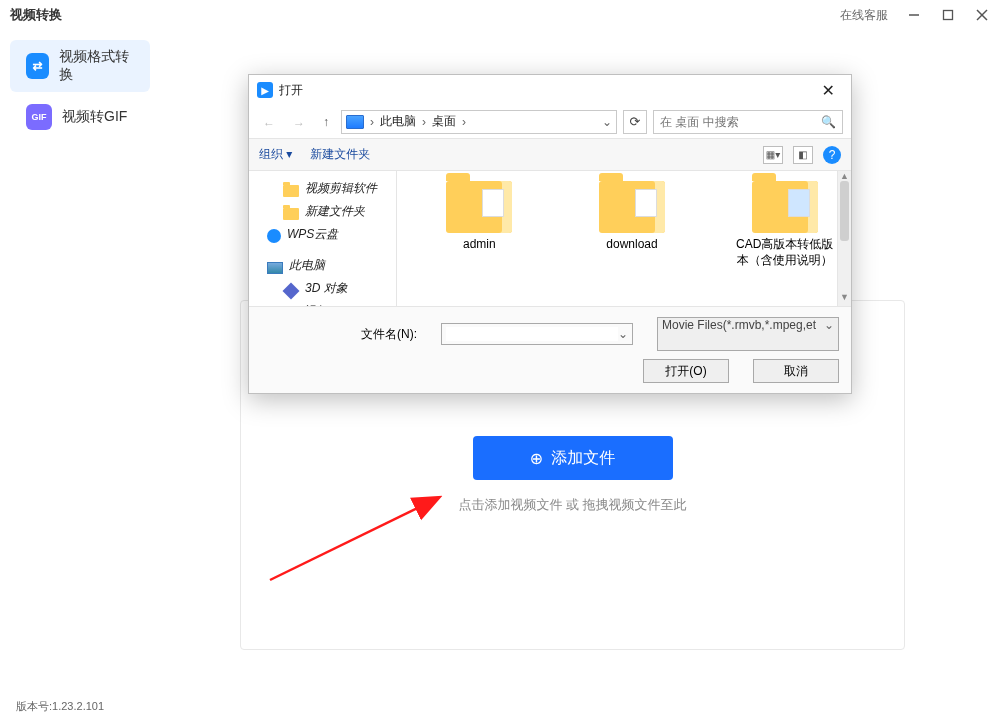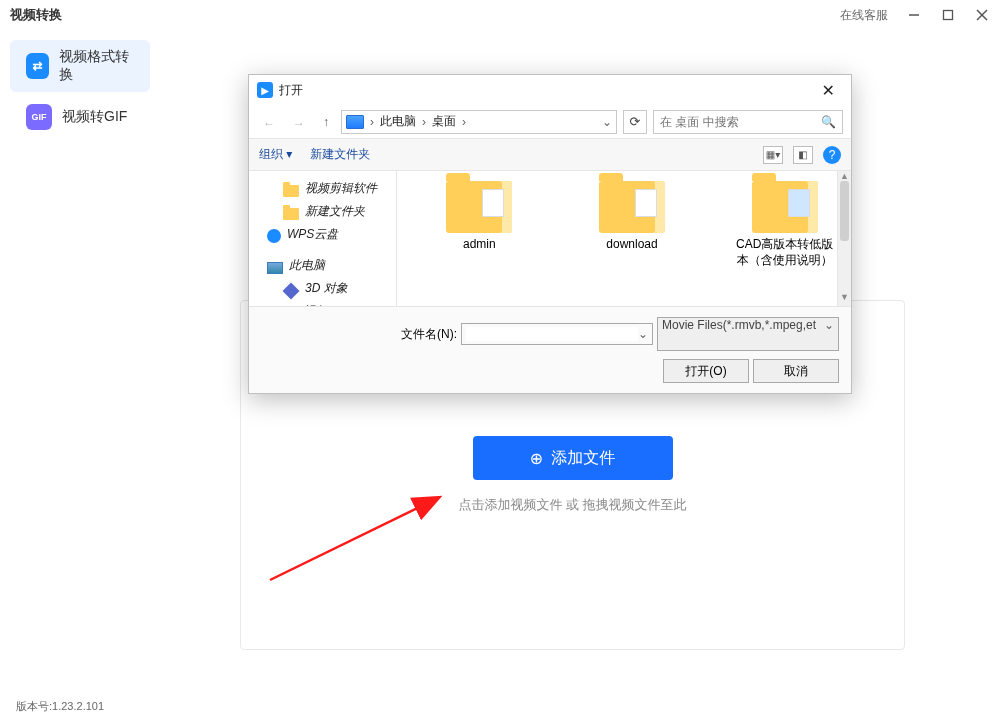--- a/index.html
+++ b/index.html
@@ -64,21 +64,21 @@
 .bigfolder { width: 66px; height: 52px; background: #ffcf5a; border-radius: 3px; position: relative; box-shadow: inset -10px 0 0 #ffe9a8; }
 .bigfolder:before { content: ""; position: absolute; top: -8px; left: 0; width: 24px; height: 8px; background: #ffcf5a; border-radius: 3px 3px 0 0; }
 .bigfolder .doc { position: absolute; right: 8px; top: 8px; width: 22px; height: 28px; background: #fff; border: 1px solid #dcdcdc; }
 .bigfolder .doc.blue { background: #cfe6ff; }
 .scrollbar-v { width: 14px; background:#f0f0f0; border-left:1px solid #e5e5e5; position:relative;}
 .scrollbar-v .thumb { position:absolute; left:2px; right:2px; top:10px; height:60px; background:#cfcfcf; border-radius:3px;}
 .scrollbar-v .arrow { position:absolute; left:0; right:0; height:14px; text-align:center; font-size:9px; color:#888;}
 .scrollbar-v .up{top:0;} .scrollbar-v .down{bottom:0;}
 
 .dlg-foot { padding: 10px 12px; display: flex; flex-direction: column; gap: 8px; border-top: 1px solid #e5e5e5; background: #fafafa; font-size: 12px; }
-.frow { display: flex; align-items: center; gap: 4px; justify-content: flex-end; }
+.frow { display: flex; align-items: center; gap: 24px; justify-content: flex-end; }
 .fname-label { margin-left: 90px; }
 .fname { width: 192px; height: 22px; border: 1px solid #a9a9a9; padding: 0 4px; display:flex; align-items:center;}
 .fname input { border:none; outline:none; flex:1; font-size:12px;}
 .fname .dd { color:#666; cursor:pointer;}
 .filter { width: 182px; height: 34px; border: 1px solid #a9a9a9; background: #efefef; display: flex; align-items: flex-start; padding: 0 4px; color: #444; }
 .filter .dd { margin-left: auto; color:#666;}
 .btn { width: 86px; height: 24px; border: 1px solid #a9a9a9; background: #efefef; cursor: pointer; font-size: 12px; }
 
 
 .arrow-svg { position: absolute; left: 0; top: 0; pointer-events: none; }

